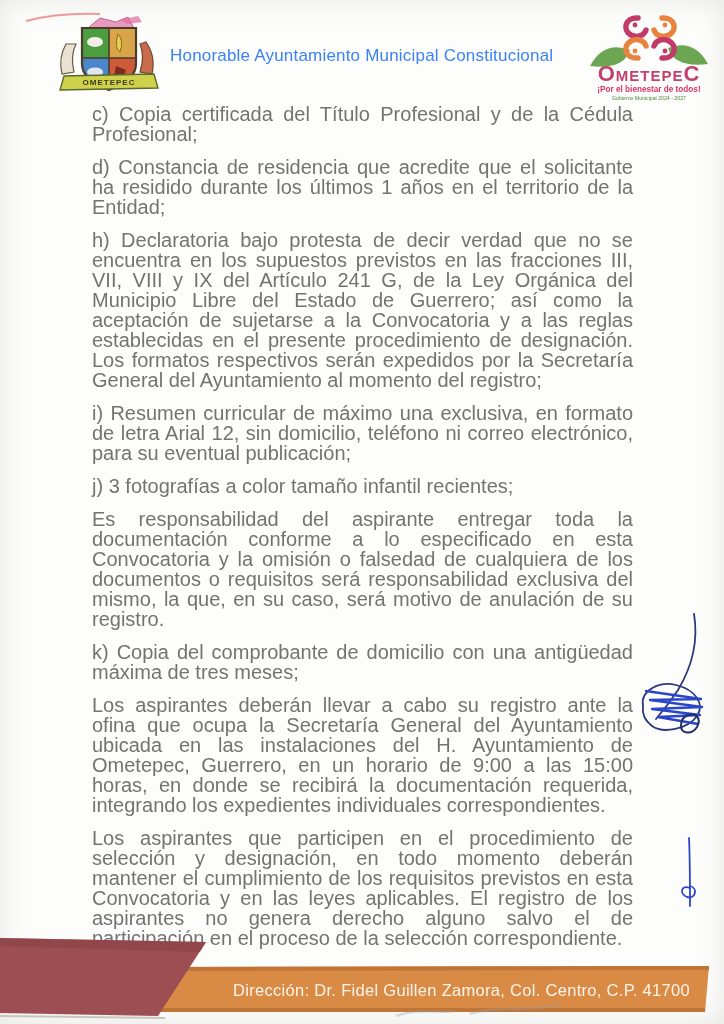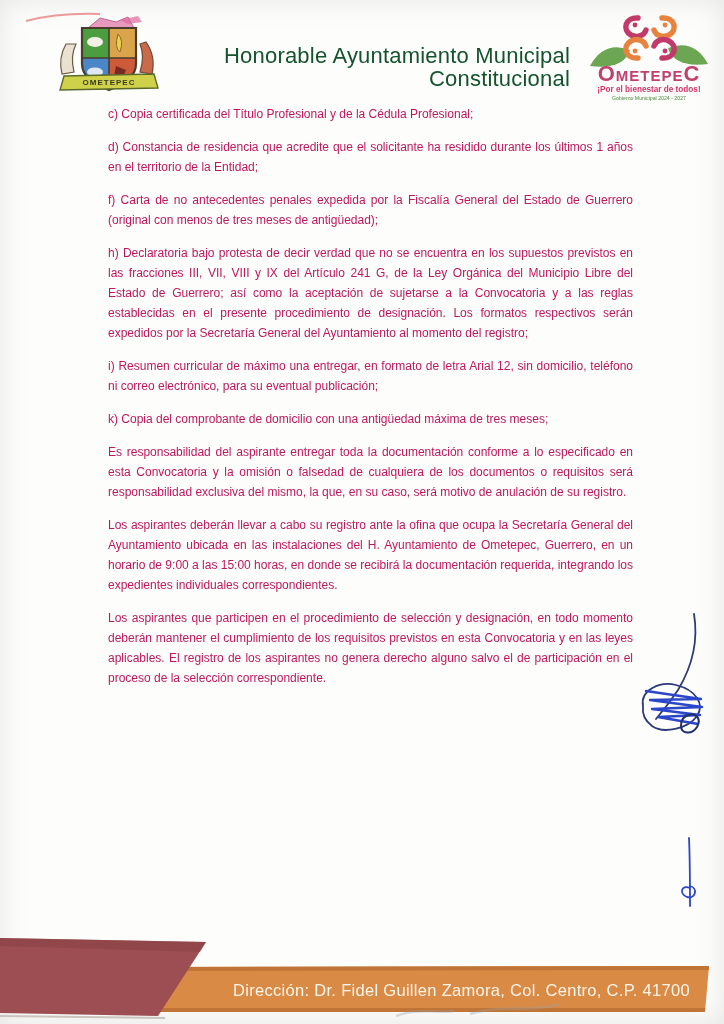--- a/index.html
+++ b/index.html
@@ -4,30 +4,30 @@
 <style>
   html,body{margin:0;padding:0;background:#d8d8d4;}
   .page{
     position:relative;width:724px;height:1024px;margin:0 auto;
     background:#fdfdfc;overflow:hidden;
     font-family:"Liberation Sans", sans-serif;color:#1e1e1e;
     box-shadow:inset 0 0 28px rgba(120,120,115,.18);
   }
   
   .org-title{
-    position:absolute;left:170px;top:44px;width:400px;text-align:right;
-    font-size:22px;line-height:23px;color:#14532d;letter-spacing:.2px;
+    position:absolute;left:170px;top:44px;width:400px;text-align:left;
+    font-size:17px;line-height:23px;color:#3b82f6;letter-spacing:.2px;
   }
   .coat-svg{position:absolute;left:50px;top:14px;}
   .brand-svg{position:absolute;left:578px;top:8px;}
   
   .doc-body{position:absolute;left:92px;top:104px;width:541px;}
   .doc-body p{
-    margin:0 0 13px 16px;font-size:12px;line-height:20px;
-    text-align:justify;text-justify:inter-word;color:#be185d;
+    margin:0 0 13px 0;font-size:20px;line-height:20px;
+    text-align:justify;text-justify:inter-word;color:#737373;
   }
   
   .footer-svg{position:absolute;left:0;top:930px;}
   
   .ink-svg{position:absolute;left:0;top:0;pointer-events:none;}
 </style>
 </head>
 <body>
 
 <div class="page">
@@ -82,25 +82,25 @@
     </g>
 
     <text x="71" y="73" text-anchor="middle" font-weight="bold" fill="#c2406e" letter-spacing="1"><tspan font-size="22">O</tspan><tspan font-size="15">METEPE</tspan><tspan font-size="22">C</tspan></text>
     <text x="71" y="84" text-anchor="middle" font-size="8.2" font-weight="bold" fill="#d6336c">¡Por el bienestar de todos!</text>
     <text x="71" y="92" text-anchor="middle" font-size="5.2" fill="#4a8a3a">Gobierno Municipal 2024 - 2027</text>
   </svg>
 
   <div class="doc-body">
     <p>c) Copia certificada del Título Profesional y de la Cédula Profesional;</p>
     <p>d) Constancia de residencia que acredite que el solicitante ha residido durante los últimos 1 años en el territorio de la Entidad;</p>
-    <p>f) Carta de no antecedentes penales expedida por la Fiscalía General del Estado de Guerrero (original con menos de tres meses de antigüedad);</p>
     <p>h) Declaratoria bajo protesta de decir verdad que no se encuentra en los supuestos previstos en las fracciones III, VII, VIII y IX del Artículo 241 G, de la Ley Orgánica del Municipio Libre del Estado de Guerrero; así como la aceptación de sujetarse a la Convocatoria y a las reglas establecidas en el presente procedimiento de designación. Los formatos respectivos serán expedidos por la Secretaría General del Ayuntamiento al momento del registro;</p>
-    <p>i) Resumen curricular de máximo una entregar, en formato de letra Arial 12, sin domicilio, teléfono ni correo electrónico, para su eventual publicación;</p>
+    <p>i) Resumen curricular de máximo una exclusiva, en formato de letra Arial 12, sin domicilio, teléfono ni correo electrónico, para su eventual publicación;</p>
+    <p>j) 3 fotografías a color tamaño infantil recientes;</p>
+    <p>Es responsabilidad del aspirante entregar toda la documentación conforme a lo especificado en esta Convocatoria y la omisión o falsedad de cualquiera de los documentos o requisitos será responsabilidad exclusiva del mismo, la que, en su caso, será motivo de anulación de su registro.</p>
     <p>k) Copia del comprobante de domicilio con una antigüedad máxima de tres meses;</p>
-    <p>Es responsabilidad del aspirante entregar toda la documentación conforme a lo especificado en esta Convocatoria y la omisión o falsedad de cualquiera de los documentos o requisitos será responsabilidad exclusiva del mismo, la que, en su caso, será motivo de anulación de su registro.</p>
     <p>Los aspirantes deberán llevar a cabo su registro ante la ofina que ocupa la Secretaría General del Ayuntamiento ubicada en las instalaciones del H. Ayuntamiento de Ometepec, Guerrero, en un horario de 9:00 a las 15:00 horas, en donde se recibirá la documentación requerida, integrando los expedientes individuales correspondientes.</p>
     <p>Los aspirantes que participen en el procedimiento de selección y designación, en todo momento deberán mantener el cumplimiento de los requisitos previstos en esta Convocatoria y en las leyes aplicables. El registro de los aspirantes no genera derecho alguno salvo el de participación en el proceso de la selección correspondiente.</p>
   </div>
 
   <svg class="footer-svg" width="724" height="94" viewBox="0 0 724 94">
 
     <polygon points="150,37 709,36 705,82 134,82" fill="#d98a45"></polygon>
     <polygon points="150,37 709,36 709,40 150,41" fill="#b96f33" opacity=".8"></polygon>
     <polygon points="134,78 705,78 705,82 134,82" fill="#b96f33" opacity=".8"></polygon>
 

